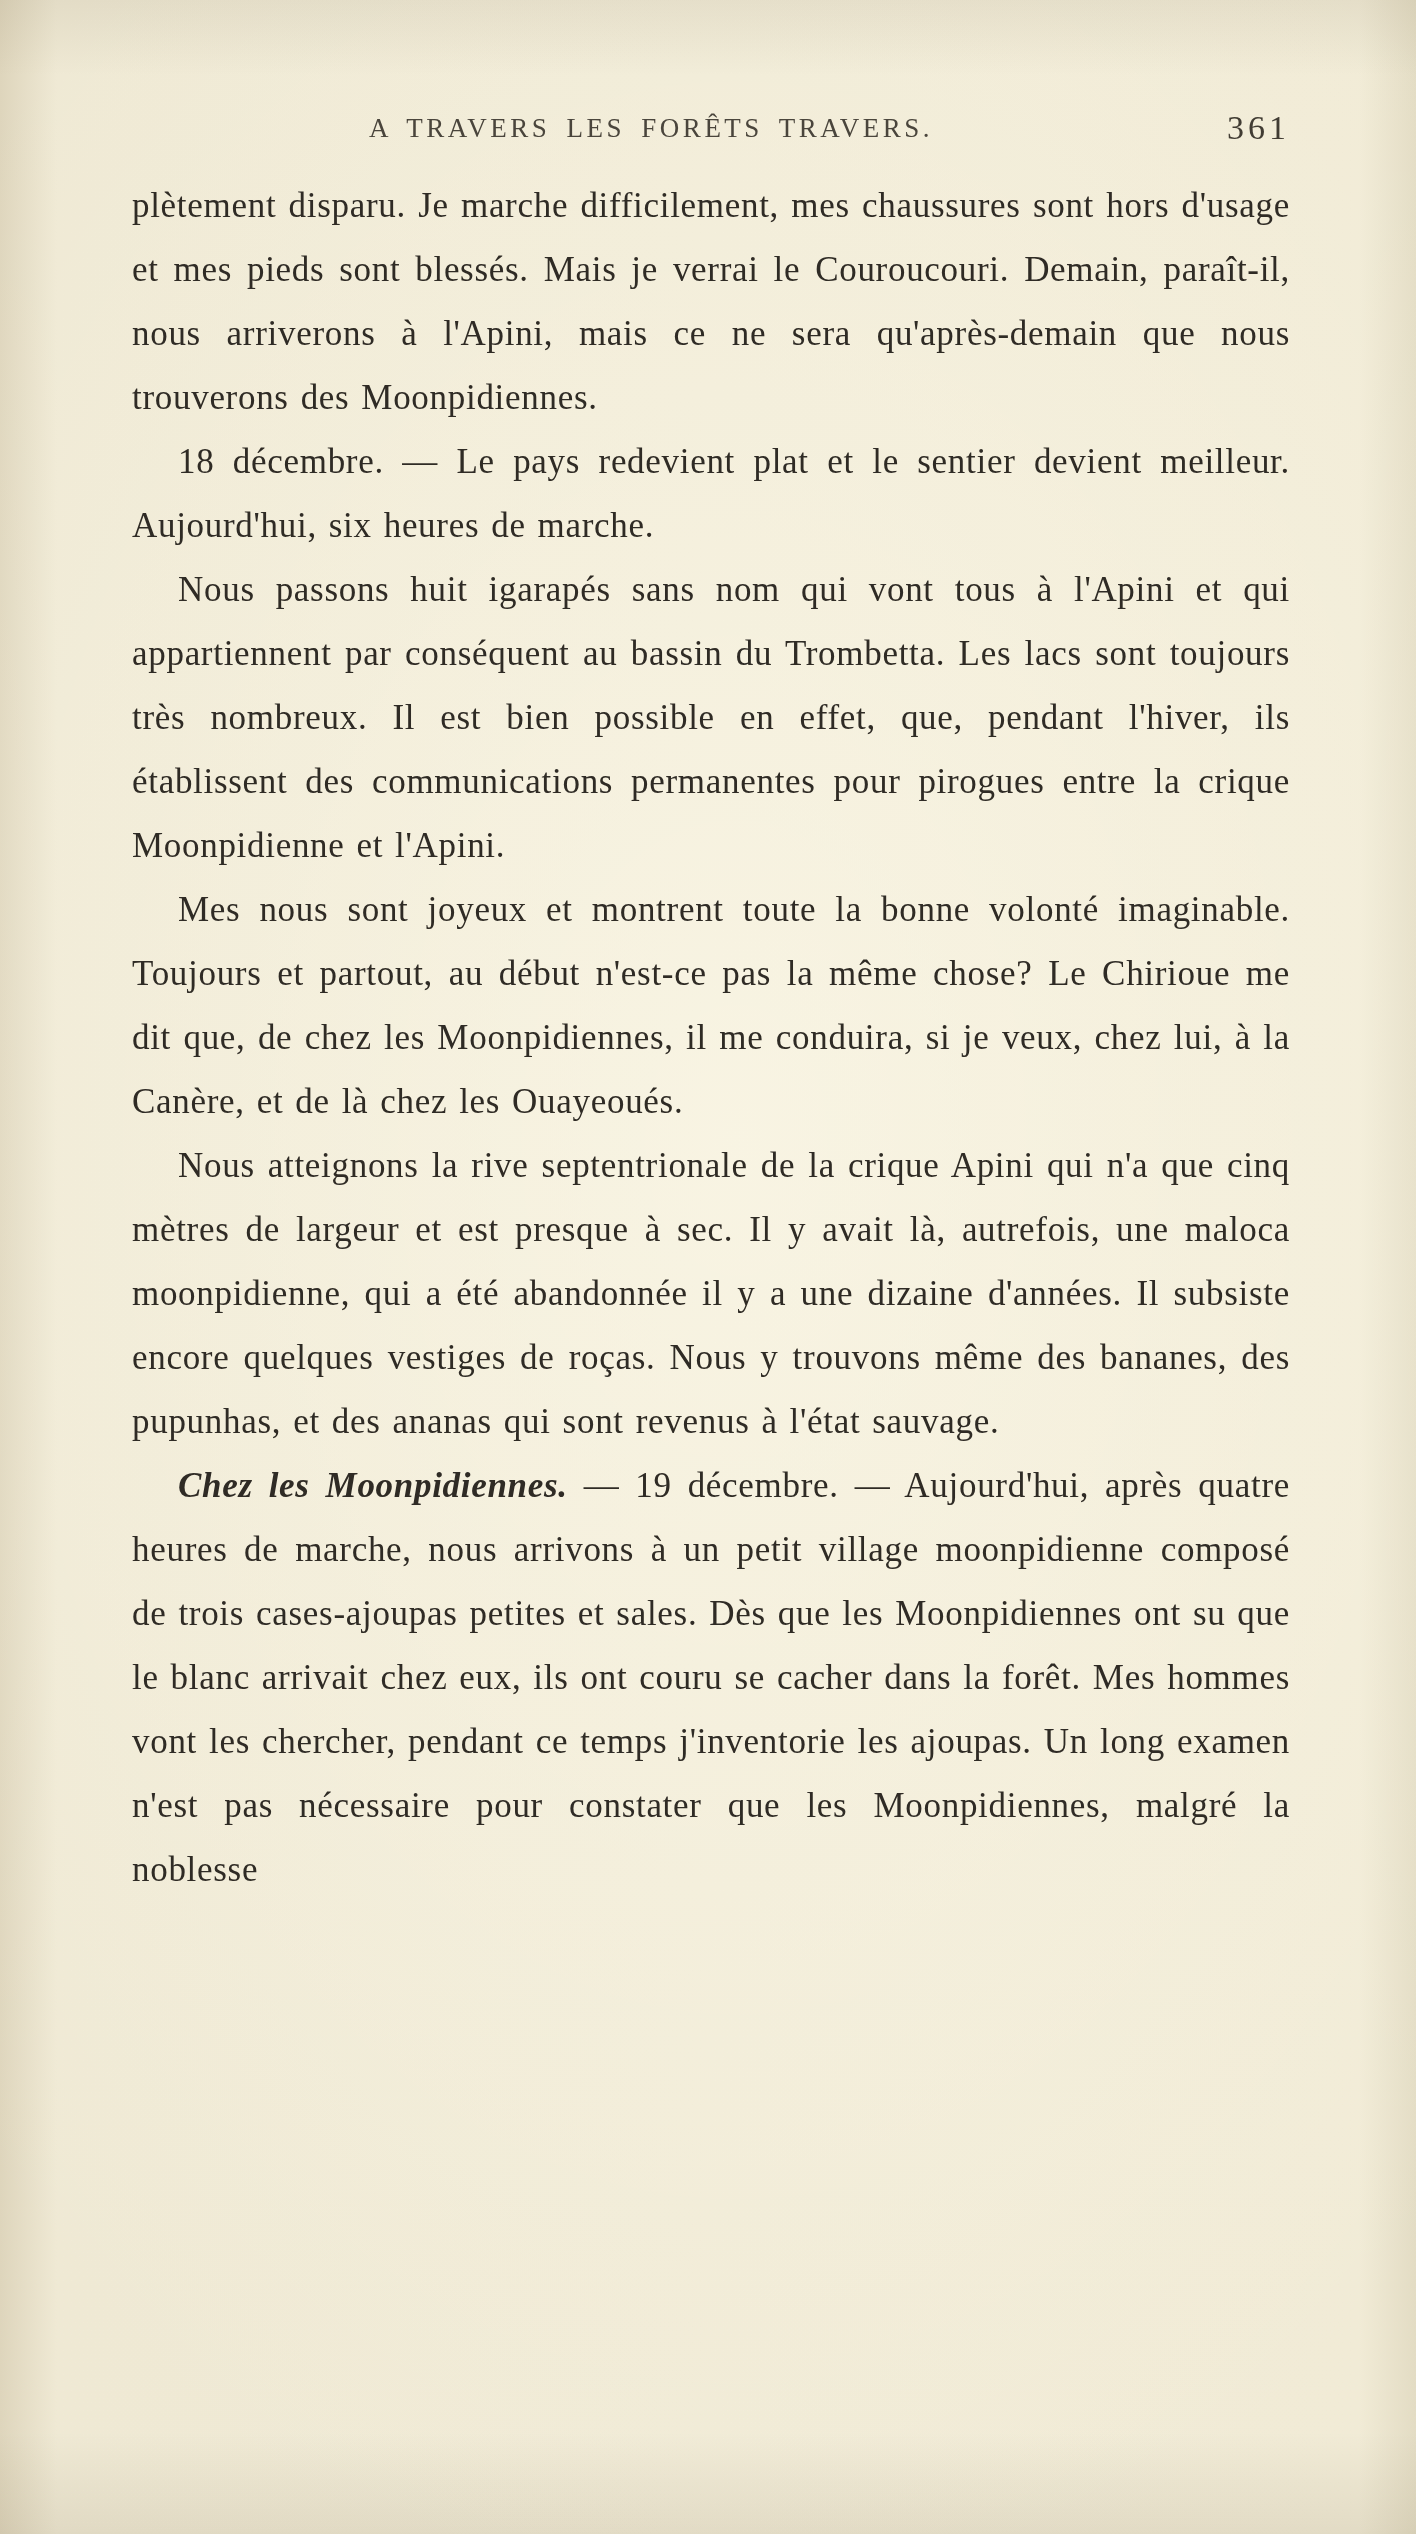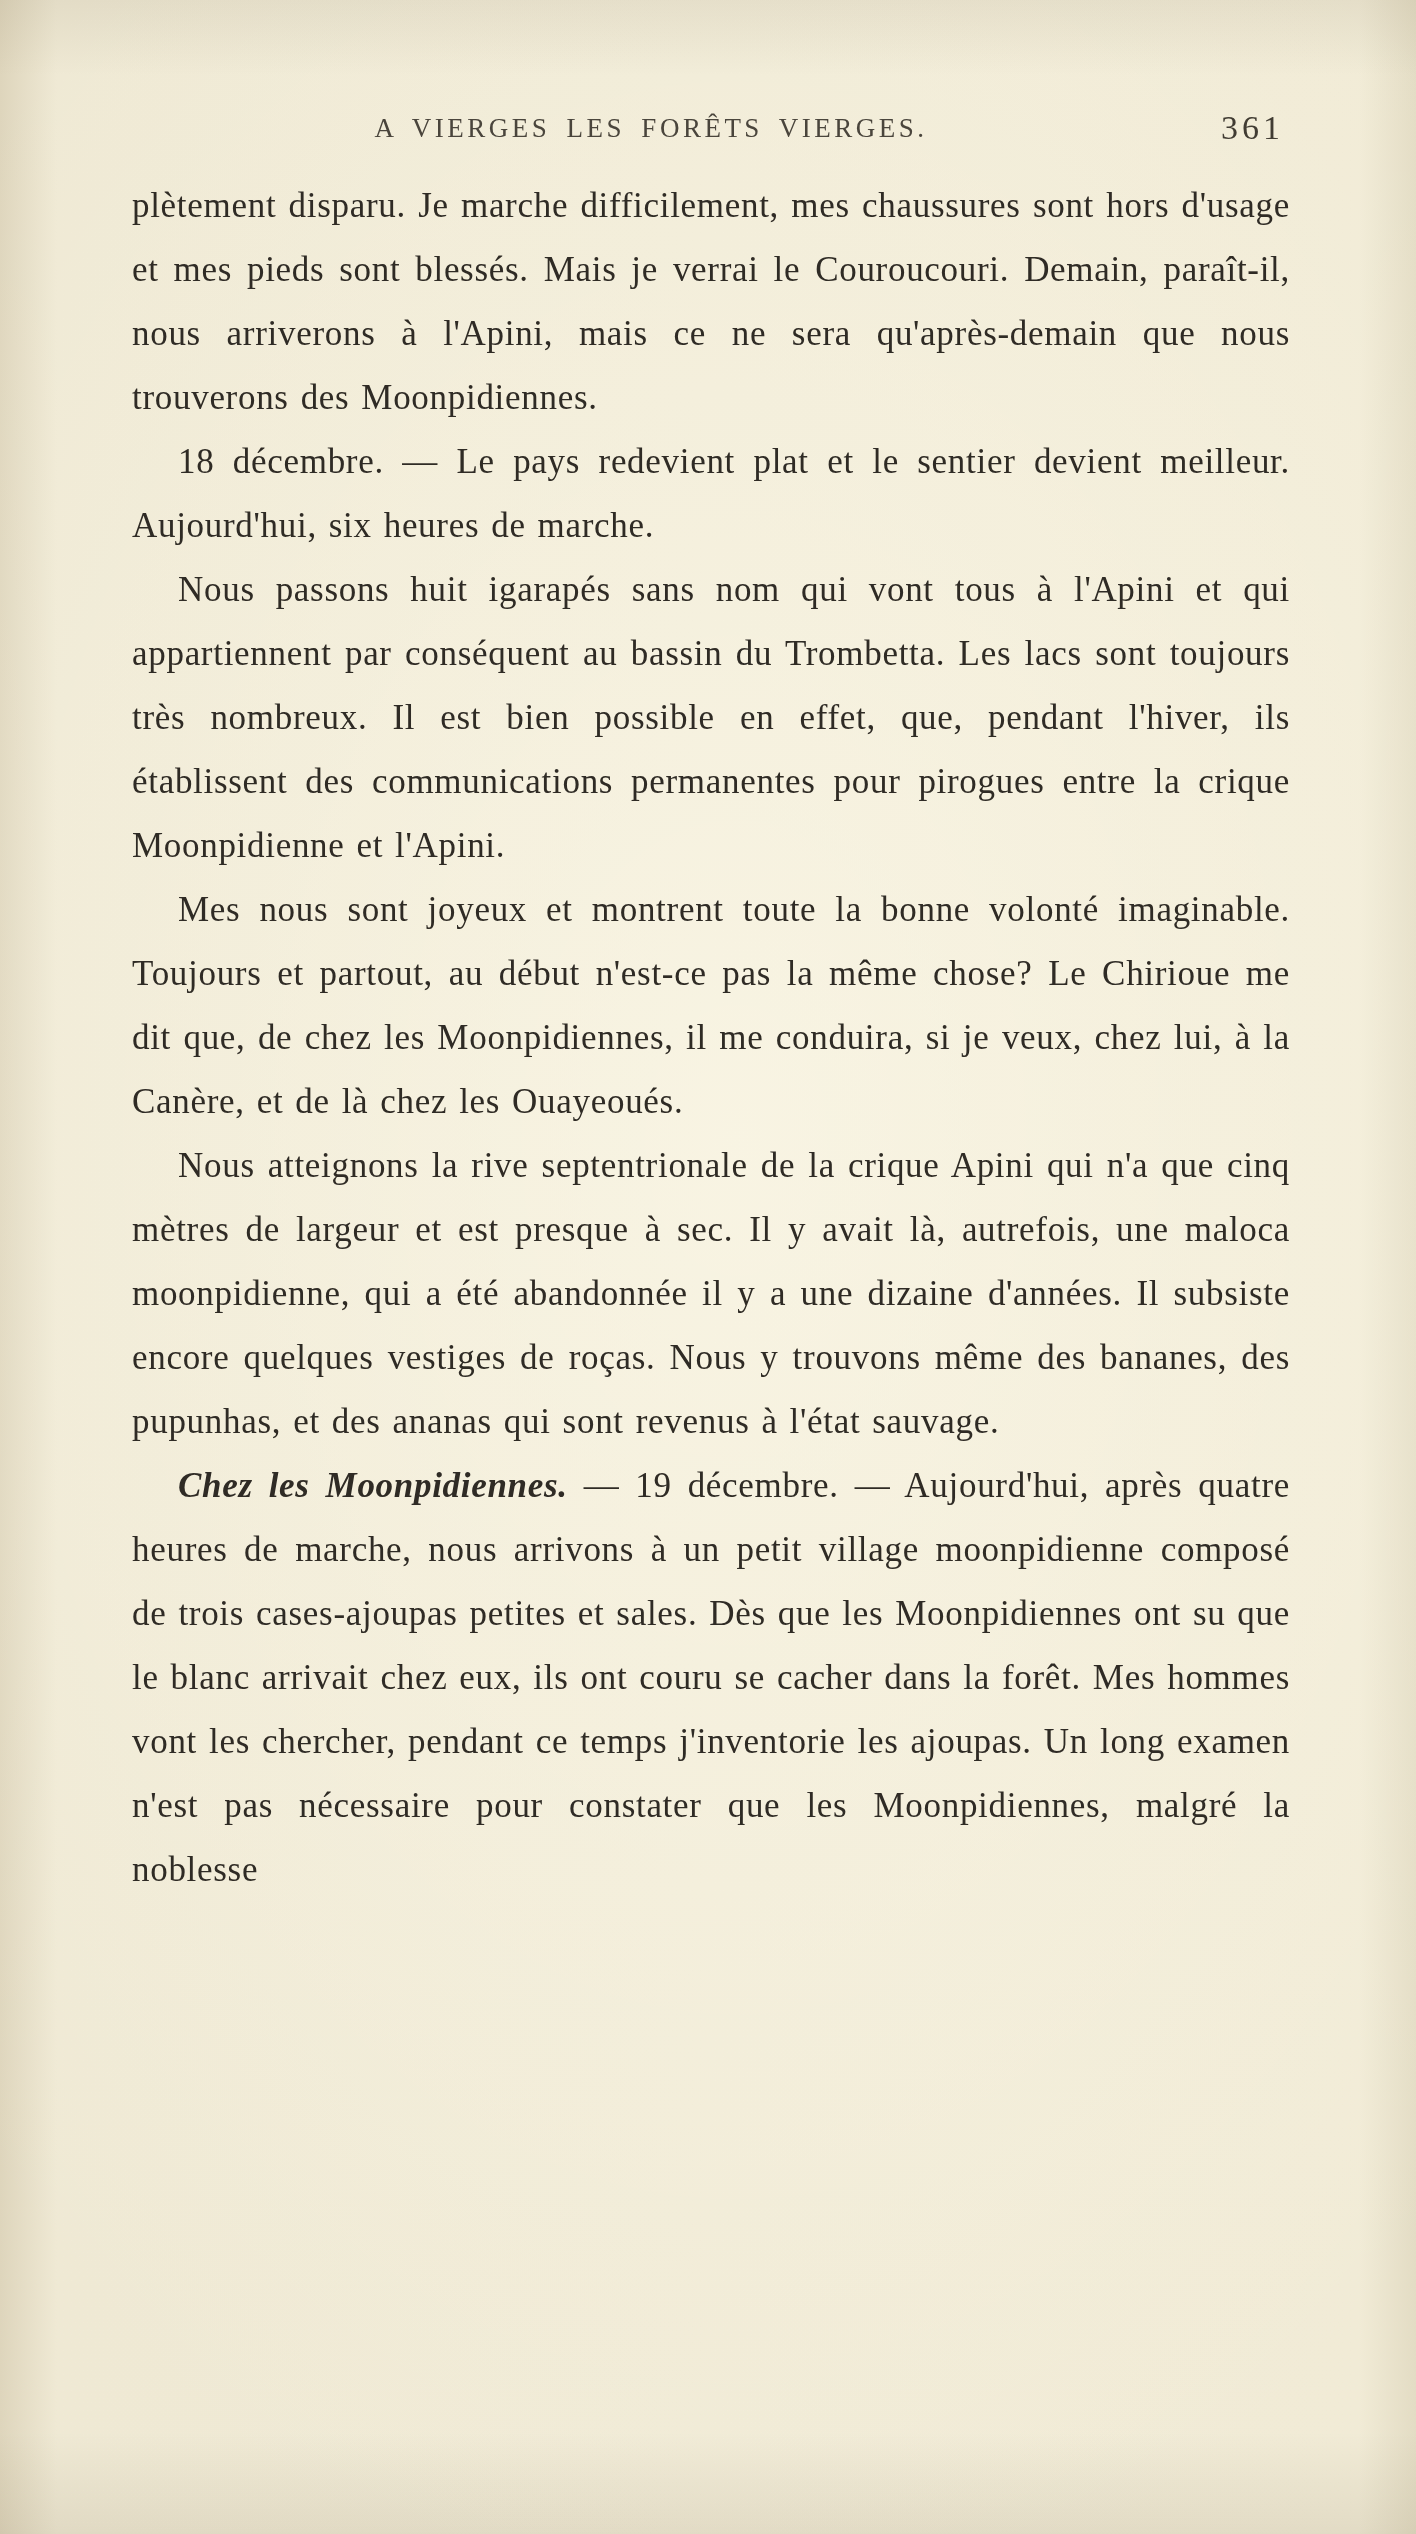--- a/index.html
+++ b/index.html
@@ -43,21 +43,21 @@
     font-size: 27px;
     letter-spacing: 3.5px;
     word-spacing: 6px;
     color: #4a453c;
     padding-right: 120px; 
     line-height: 64px;
     white-space: nowrap;
   }
   .header-page-number {
     position: absolute;
-    right: 6px;
+    right: 0;
     top: 0;
     line-height: 64px;
     font-size: 34px;
     letter-spacing: 4px;
     color: #413c33;
   }
   .page-body {
     font-size: 35px;
     line-height: 64px;
     letter-spacing: 0.7px;
@@ -75,21 +75,21 @@
   .para i {
     font-style: italic;
     font-weight: bold;
   }
 </style>
 </head>
 <body>
 
 <div class="page-inner">
   <div class="running-header">
-    <span class="header-title">A VIERGES LES FORÊTS VIERGES.</span>
+    <span class="header-title">A TRAVERS LES FORÊTS TRAVERS.</span>
     <span class="header-page-number">361</span>
   </div>
   <div class="page-body">
       <p class="para">plètement disparu. Je marche difficilement, mes chaussures sont hors d'usage et mes pieds sont blessés. Mais je verrai le Couroucouri. Demain, paraît-il, nous arriverons à l'Apini, mais ce ne sera qu'après-demain que nous trouverons des Moonpidiennes.</p>
       <p class="para indent">18 décembre. — Le pays redevient plat et le sentier devient meilleur. Aujourd'hui, six heures de marche.</p>
       <p class="para indent">Nous passons huit igarapés sans nom qui vont tous à l'Apini et qui appartiennent par conséquent au bassin du Trombetta. Les lacs sont toujours très nombreux. Il est bien possible en effet, que, pendant l'hiver, ils établissent des communications permanentes pour pirogues entre la crique Moonpidienne et l'Apini.</p>
       <p class="para indent">Mes nous sont joyeux et montrent toute la bonne volonté imaginable. Toujours et partout, au début n'est-ce pas la même chose? Le Chirioue me dit que, de chez les Moonpidiennes, il me conduira, si je veux, chez lui, à la Canère, et de là chez les Ouayeoués.</p>
       <p class="para indent">Nous atteignons la rive septentrionale de la crique Apini qui n'a que cinq mètres de largeur et est presque à sec. Il y avait là, autrefois, une maloca moonpidienne, qui a été abandonnée il y a une dizaine d'années. Il subsiste encore quelques vestiges de roças. Nous y trouvons même des bananes, des pupunhas, et des ananas qui sont revenus à l'état sauvage.</p>
       <p class="para indent"><i>Chez les Moonpidiennes.</i> — 19 décembre. — Aujourd'hui, après quatre heures de marche, nous arrivons à un petit village moonpidienne composé de trois cases-ajoupas petites et sales. Dès que les Moonpidiennes ont su que le blanc arrivait chez eux, ils ont couru se cacher dans la forêt. Mes hommes vont les chercher, pendant ce temps j'inventorie les ajoupas. Un long examen n'est pas nécessaire pour constater que les Moonpidiennes, malgré la noblesse</p>
     </div>

